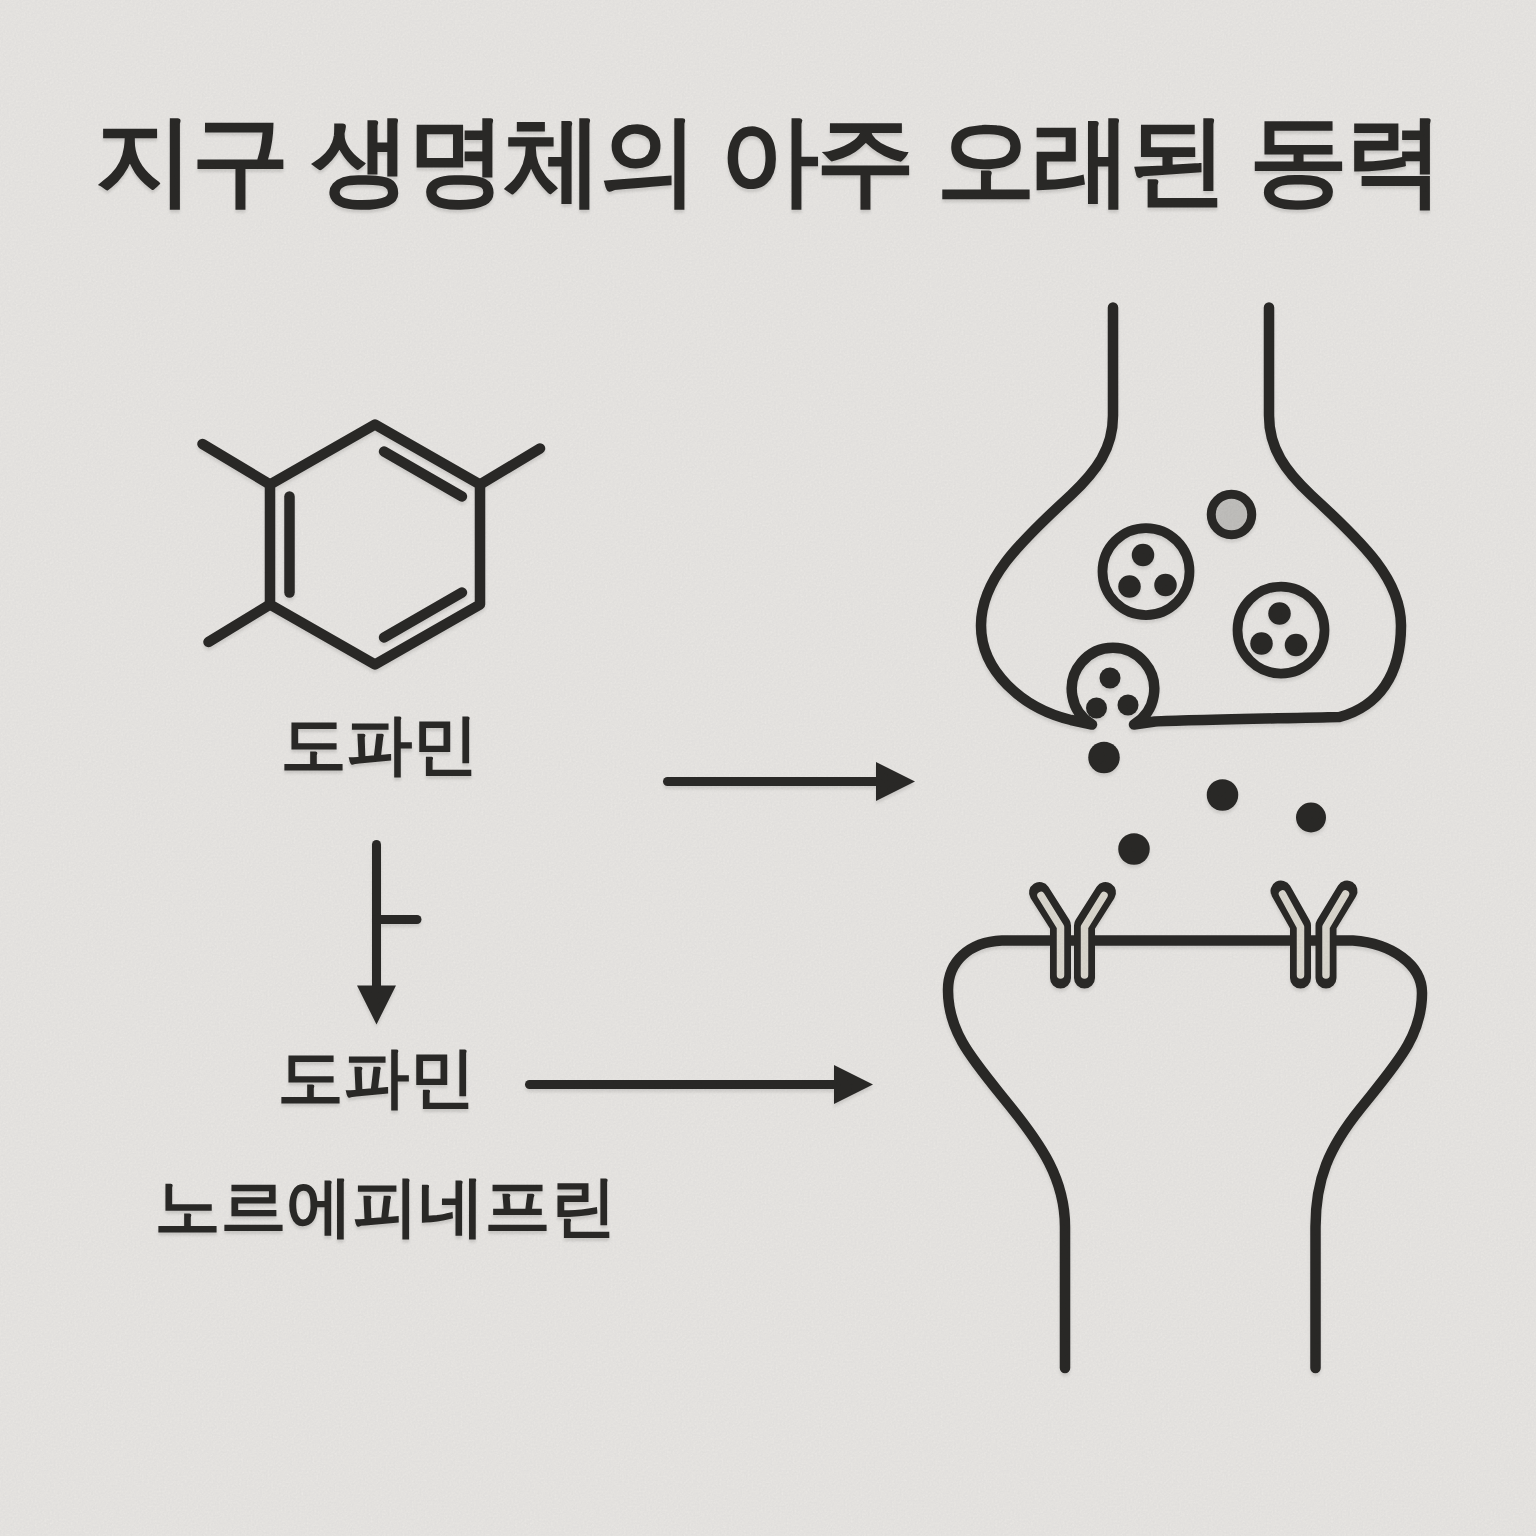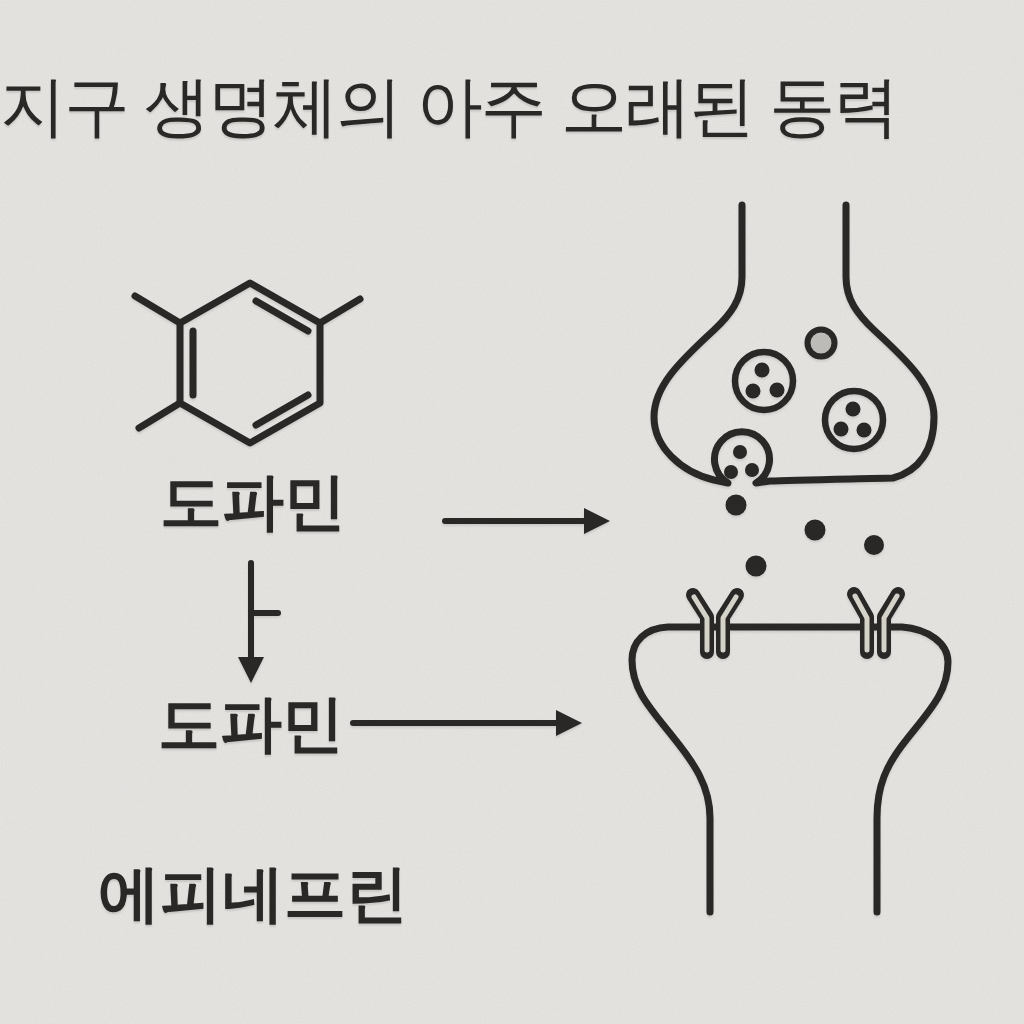--- a/index.html
+++ b/index.html
@@ -20,24 +20,25 @@
   #grain{position:absolute;inset:0;opacity:.05;pointer-events:none;}
   .txt{
     position:absolute;
     color:var(--ink);
     line-height:1.05;
     white-space:nowrap;
     text-shadow:0 2px 2px rgba(0,0,0,.12);
   }
   .title{
     left:0;right:0;top:72px;
-    font-size:66px;font-weight:400;letter-spacing:-2px;
+    text-align:center;
+    font-size:66px;font-weight:700;letter-spacing:-2px;
   }
   .chem{font-size:55px;font-weight:500;letter-spacing:0;}
-  .klabel{font-size:62px;font-weight:700;text-align:center;font-family:Liberation Mono, monospace;}
+  .klabel{font-size:44px;font-weight:700;text-align:center;}
   .ldopa{font-size:44px;font-weight:500;}
   
   .ln{stroke:var(--ink);stroke-width:7;fill:none;stroke-linecap:round;stroke-linejoin:round;}
   .ar{stroke:var(--ink);stroke-width:6;fill:none;stroke-linecap:round;}
   .head{fill:var(--ink);stroke:none;}
   .ves{stroke:var(--ink);stroke-width:6.5;fill:none;}
   .dot{fill:var(--ink);stroke:none;}
   .grayc{fill:var(--vesicle-gray);stroke:var(--ink);stroke-width:6;}
   .membrane{stroke:var(--ink);stroke-width:7;fill:none;stroke-linecap:round;stroke-linejoin:round;}
   .prong-o{stroke:var(--ink);stroke-width:14;fill:none;stroke-linecap:round;stroke-linejoin:round;}
@@ -144,21 +145,21 @@
     </g>
   </svg>
 
   <div class="txt title">지구 생명체의 아주 오래된 동력</div>
 
 
   <div class="txt klabel" style="left:153px;top:474px;width:200px;">도파민</div>
 
 
   <div class="txt klabel" style="left:151px;top:696px;width:200px;">도파민</div>
-  <div class="txt klabel" style="left:53px;top:866px;width:400px;">에피네프린</div>
+  <div class="txt klabel" style="left:57px;top:782px;width:400px;">노르에피네프린</div>
 
   <svg id="grain" width="1024" height="1024">
     <filter id="noiseF">
       <feTurbulence type="fractalNoise" baseFrequency="0.8" numOctaves="2" stitchTiles="stitch"></feTurbulence>
       <feColorMatrix type="matrix" values="0 0 0 0 0  0 0 0 0 0  0 0 0 0 0  0.5 0.5 0.5 0 0"></feColorMatrix>
     </filter>
     <rect width="1024" height="1024" filter="url(#noiseF)"></rect>
   </svg>
 </div>
 

